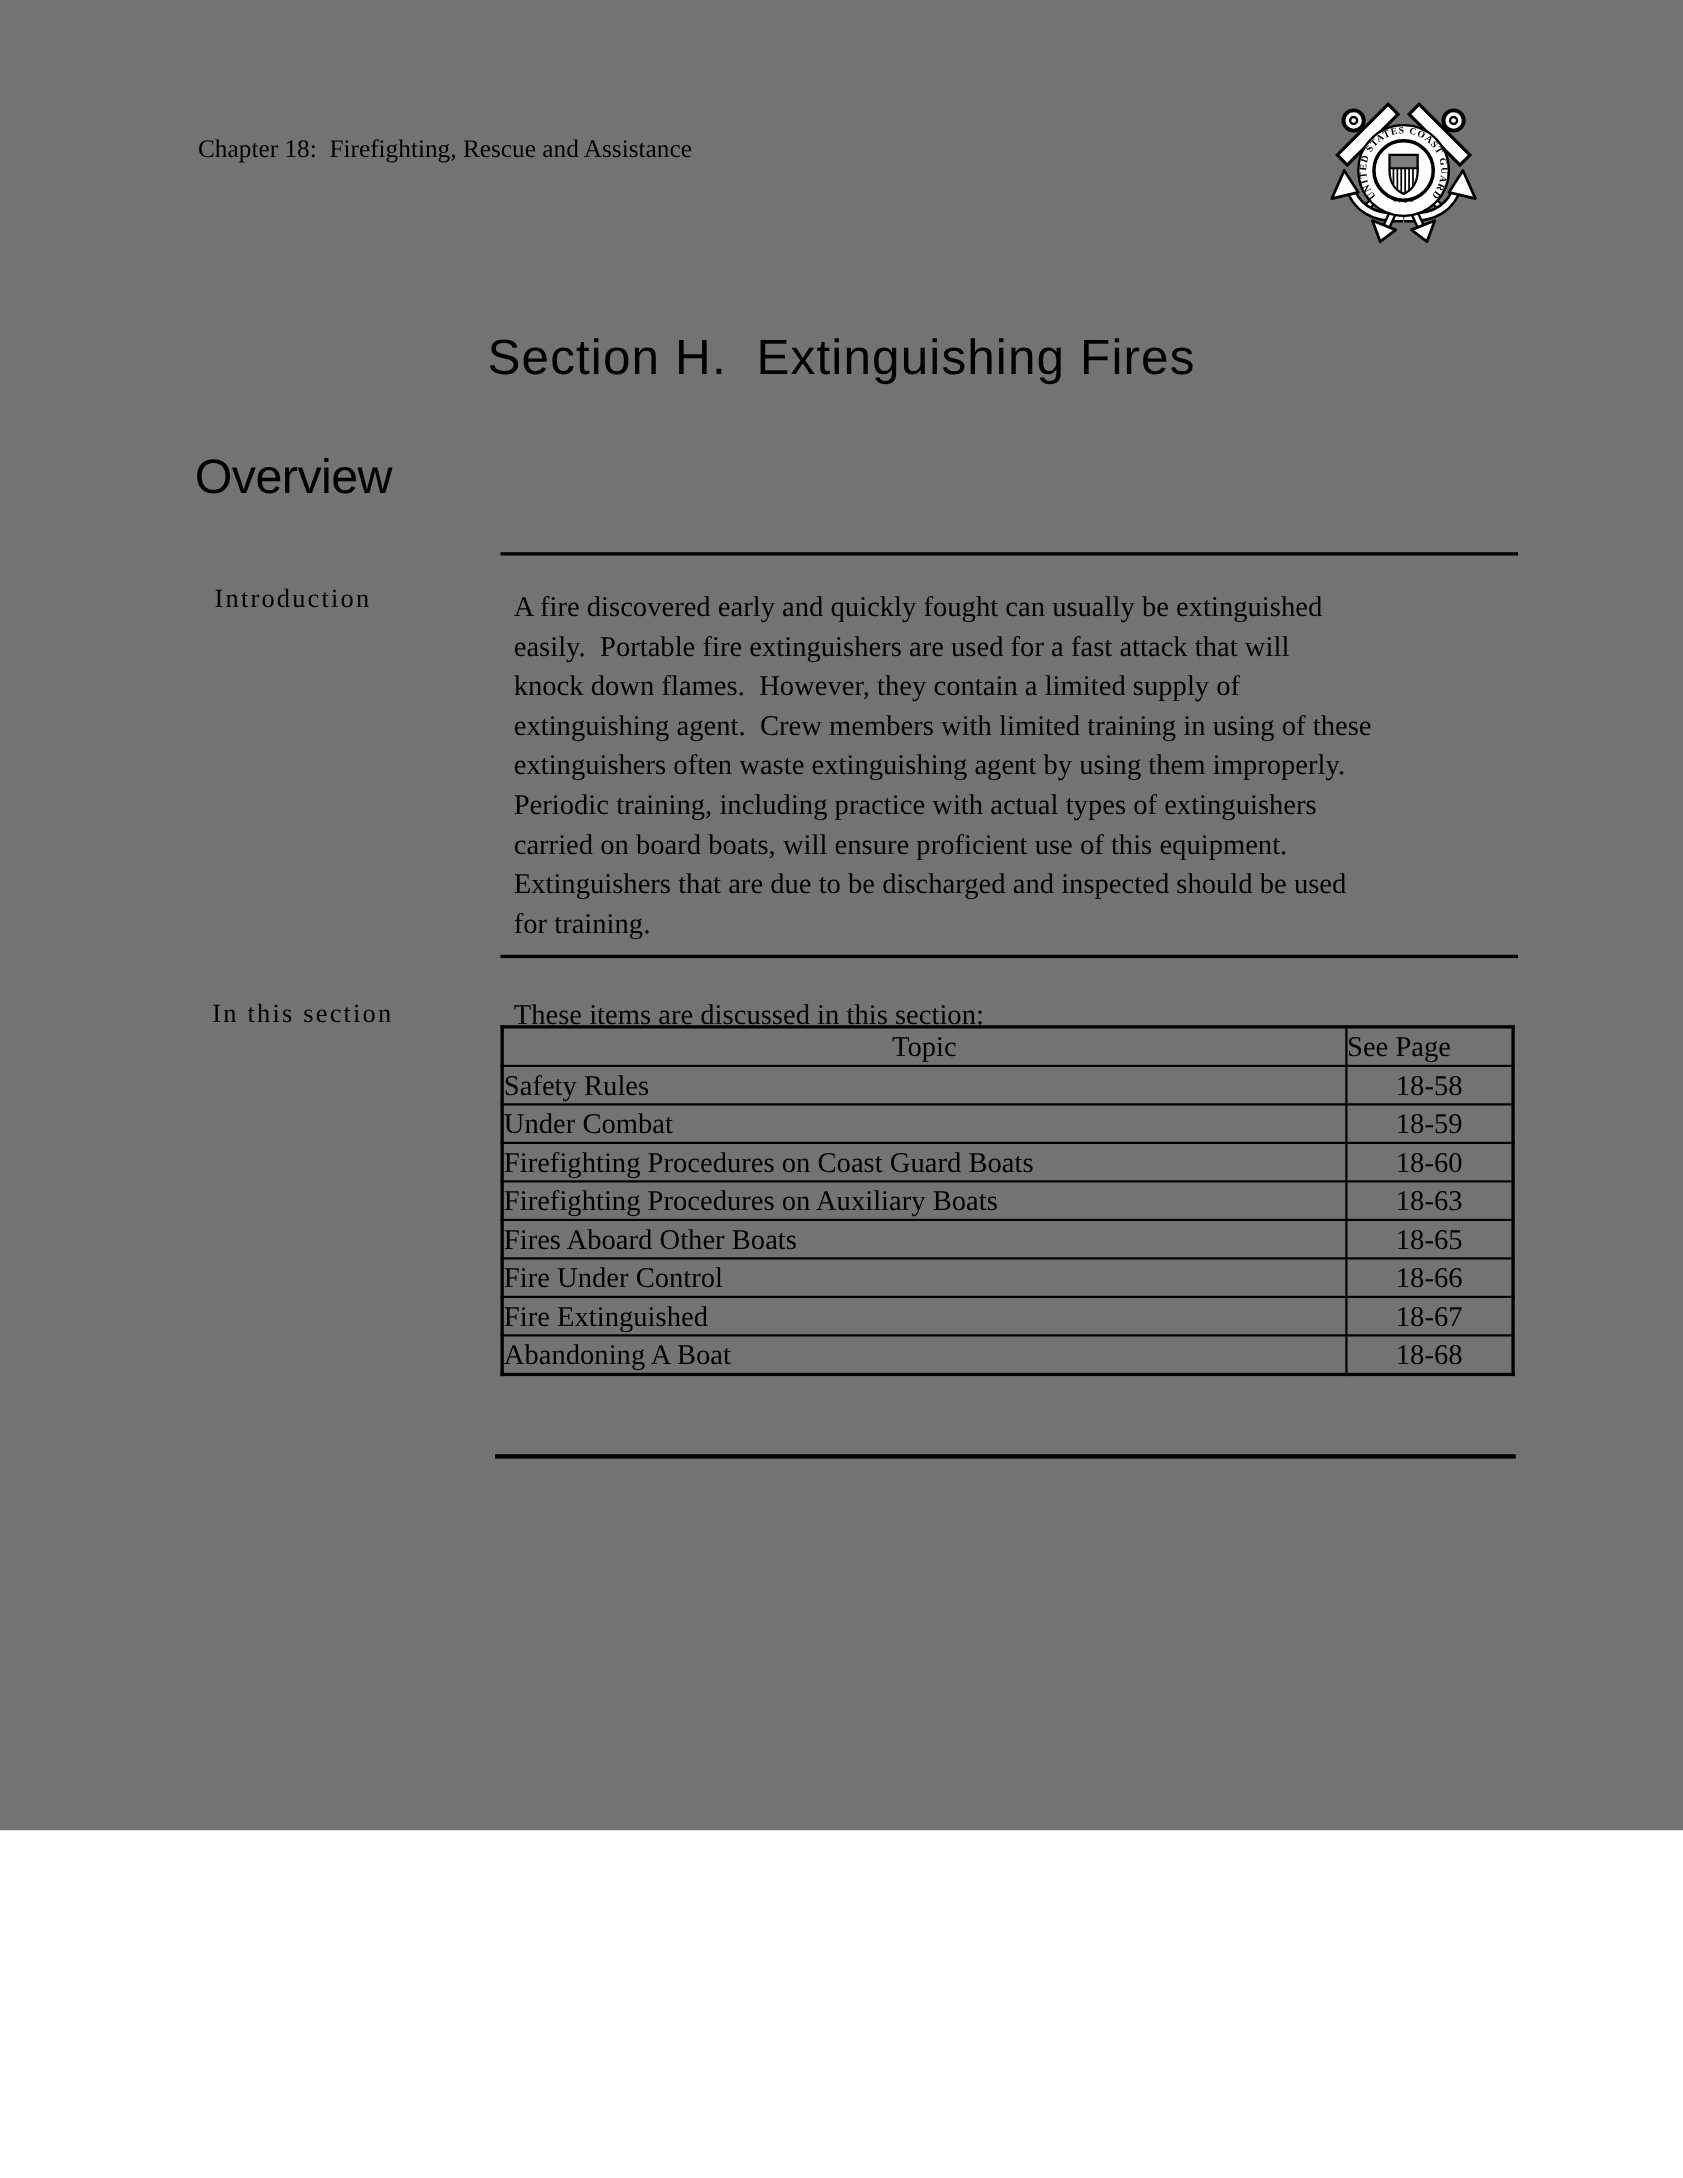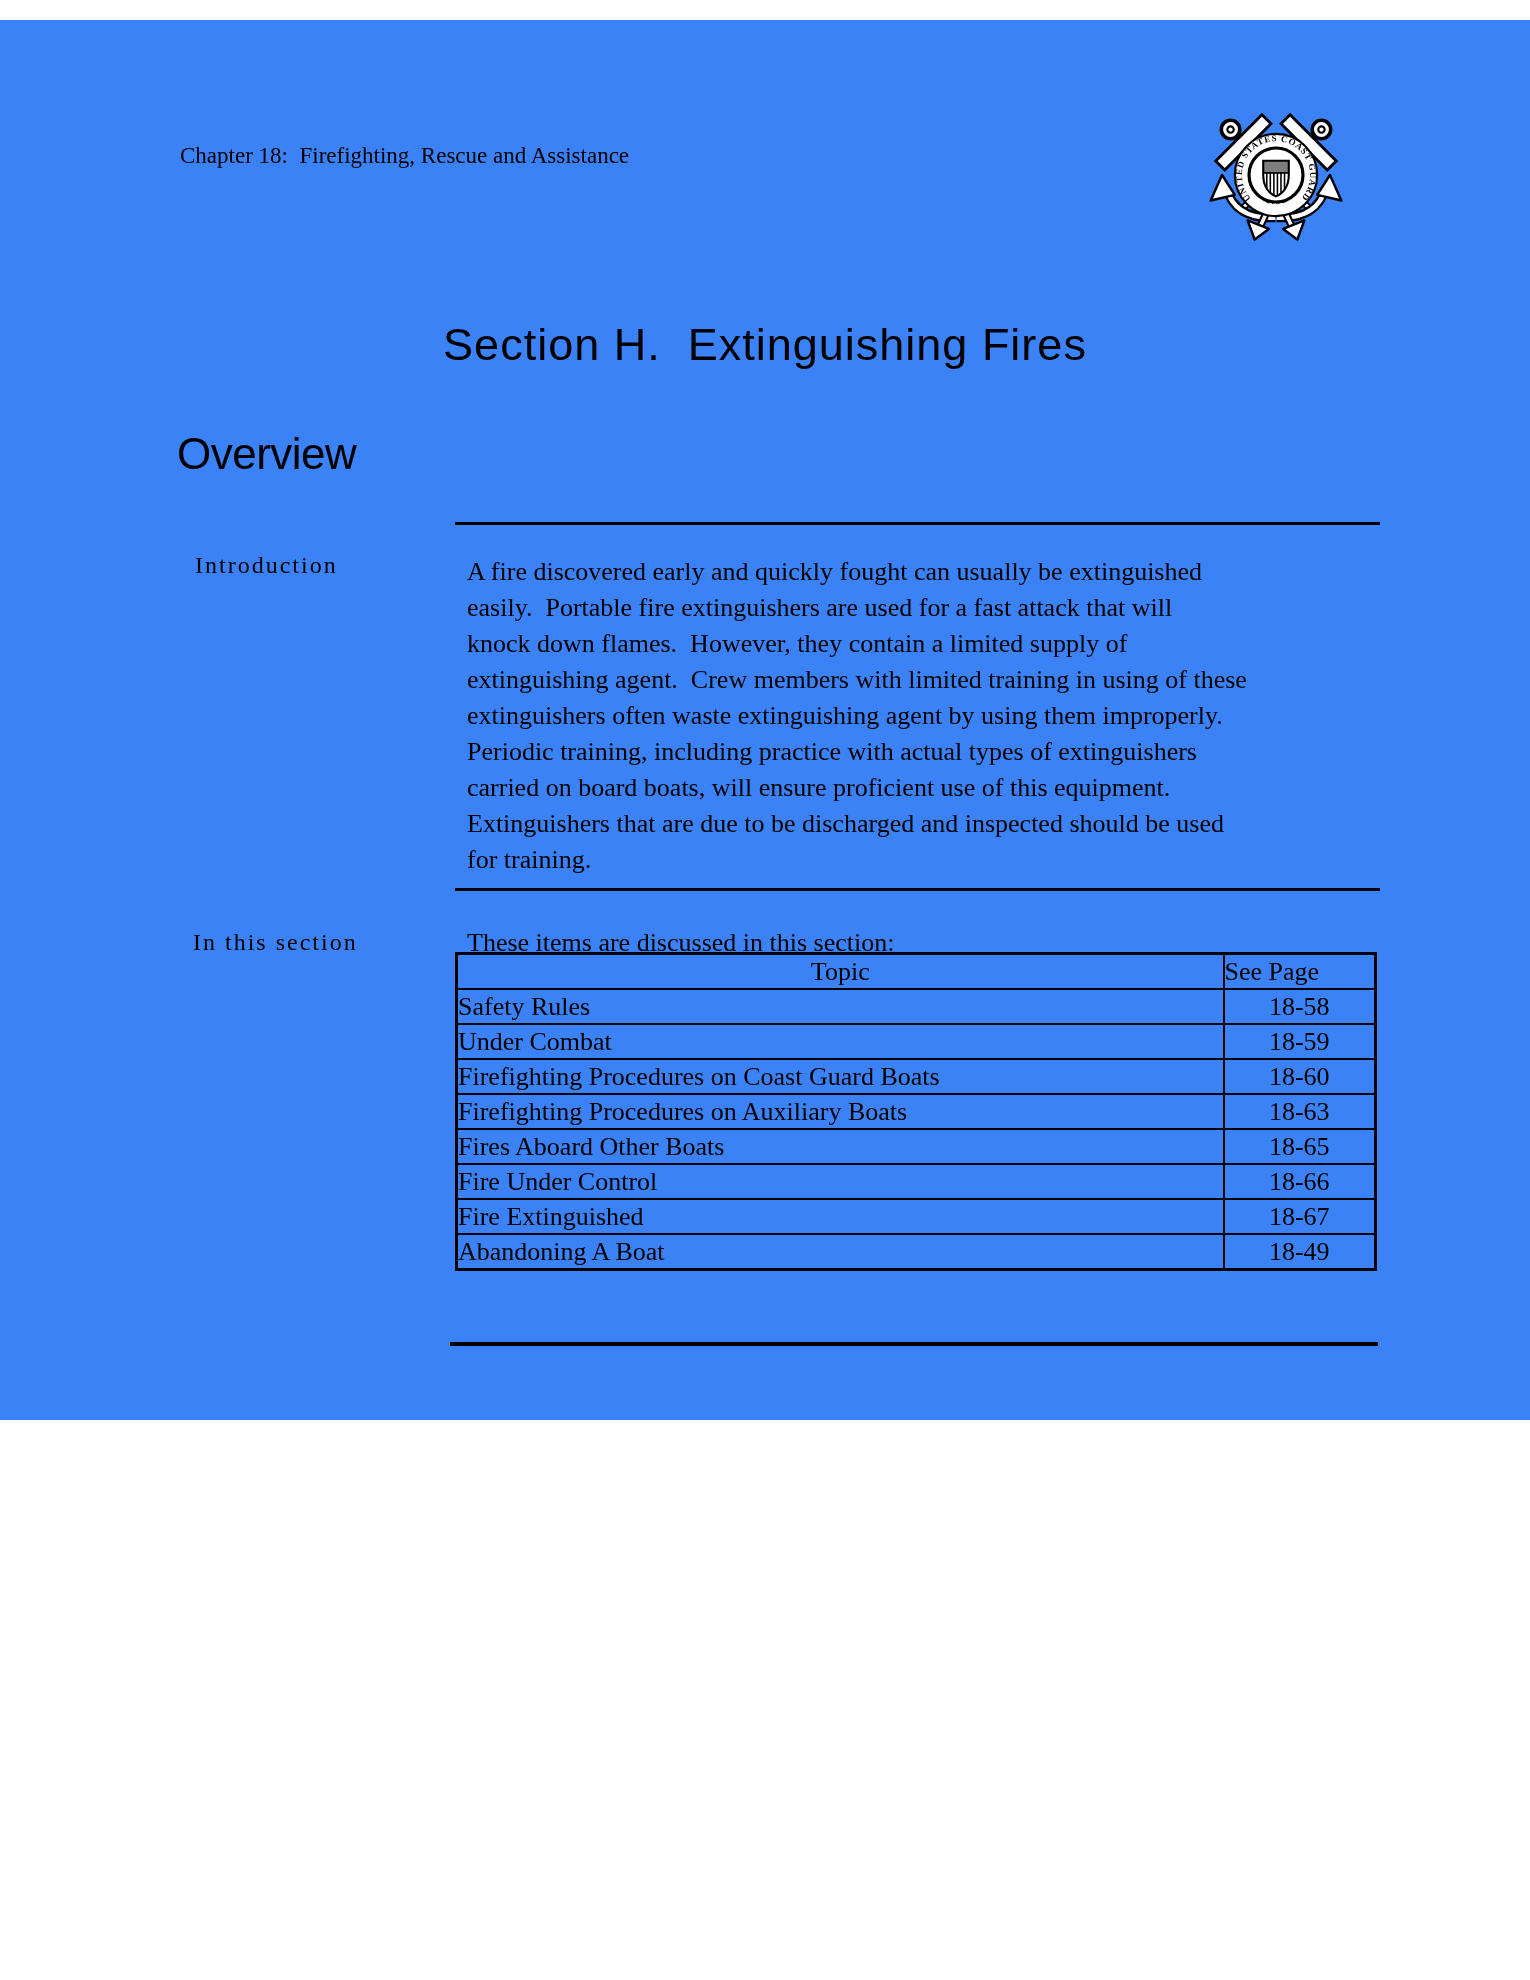--- a/index.html
+++ b/index.html
@@ -1,18 +1,18 @@
 <!DOCTYPE html>
 <html><head>
 <meta charset="utf-8">
 <style>
   html,body { margin:0; padding:0; background:#ffffff; }
   .page {
-    position:relative; width:1530px; height:1400px; background:#3b82f6;
-    font-family:"Liberation Serif", serif; color:#000; overflow:hidden;margin-top:20px;
+    position:relative; width:1530px; height:1664px; background:#737373;
+    font-family:"Liberation Serif", serif; color:#000; overflow:hidden;
   }
   .chapter-header {
     position:absolute; left:180px; top:124px;
     font-size:23px; line-height:1; white-space:pre-wrap;
   }
   .emblem { position:absolute; left:1205px; top:84px; width:142px; height:142px; }
   .section-title {
     position:absolute; left:0; top:302px; width:100%; margin:0;
     text-align:center; font-family:"Liberation Sans", sans-serif;
     font-weight:400; font-size:45px; line-height:1; letter-spacing:1px;
@@ -192,21 +192,21 @@
         <tr>
           <td class="topic-cell">Fire Under Control</td>
           <td class="page-cell">18-66</td>
         </tr>
         <tr>
           <td class="topic-cell">Fire Extinguished</td>
           <td class="page-cell">18-67</td>
         </tr>
         <tr>
           <td class="topic-cell">Abandoning A Boat</td>
-          <td class="page-cell">18-49</td>
+          <td class="page-cell">18-68</td>
         </tr>
       </tbody>
   </table>
 
   <div class="rule rule-3"></div>
 
   <div class="page-number">18-57</div>
 
 </div>
 

